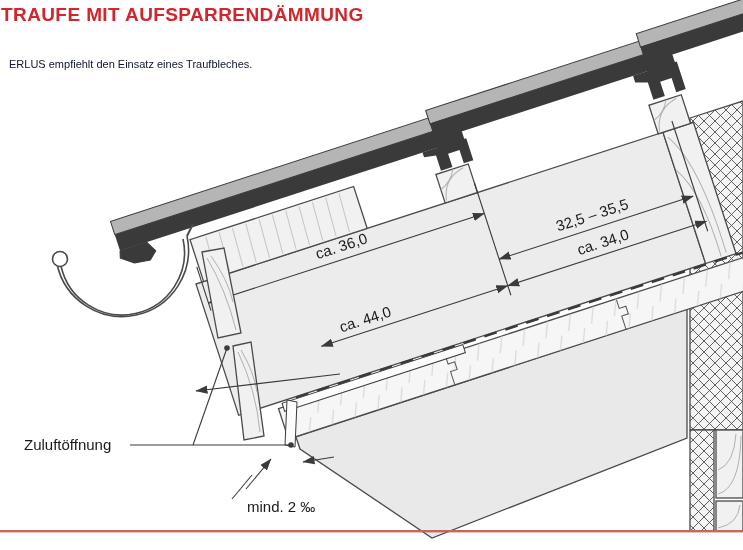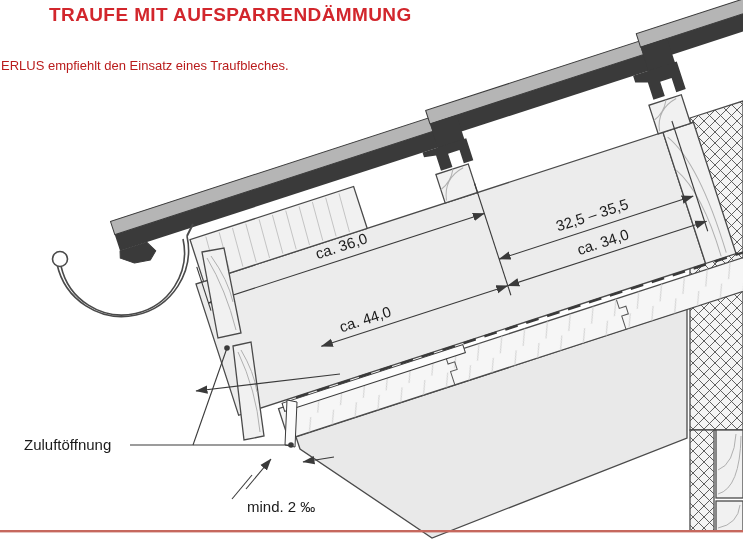--- a/index.html
+++ b/index.html
@@ -1,20 +1,20 @@
 <!DOCTYPE html>
 <html><head>
 <meta charset="utf-8">
 <style>
   html,body{margin:0;padding:0;background:#ffffff;}
   body{width:743px;height:550px;position:relative;overflow:hidden;
        font-family:"Liberation Sans",sans-serif;}
   .title{position:absolute;left:1px;top:4px;font-size:19px;font-weight:700;
-         letter-spacing:.4px;color:#d2262c;white-space:nowrap;padding-left:48px;}
-  .subtitle{position:absolute;left:1px;top:58px;font-size:13px;color:#b91c1c;}
+         letter-spacing:.4px;color:#d2262c;white-space:nowrap;}
+  .subtitle{position:absolute;left:9px;top:58px;font-size:11px;color:#0f172a;}
   svg{position:absolute;left:0;top:0;}
   svg text{font-family:"Liberation Sans",sans-serif;font-size:15px;fill:#1a1a1a;}
   .outl{stroke:#4a4a4a;stroke-width:1.3;}
   .dim{stroke:#3a3a3a;stroke-width:1.1;fill:none;}
   .thin{stroke:#b0b0b0;stroke-width:1;fill:none;}
   .wood{fill:#f1f1f1;}
 </style>
 </head>
 <body>
 

